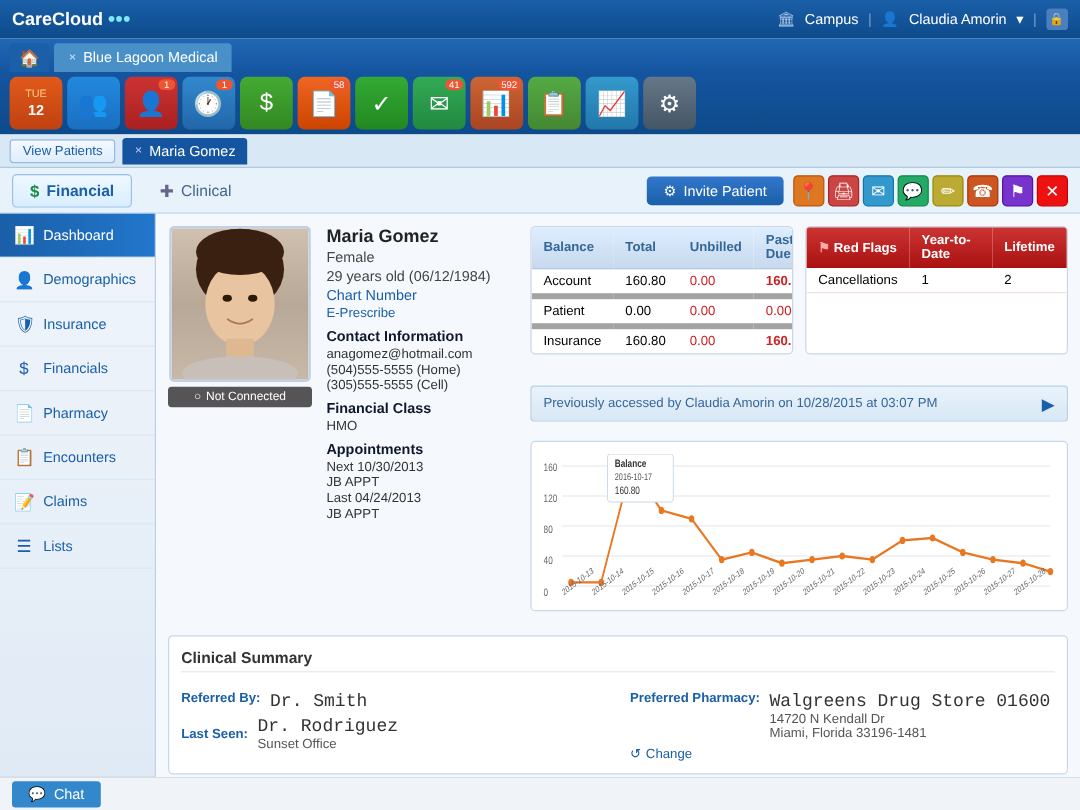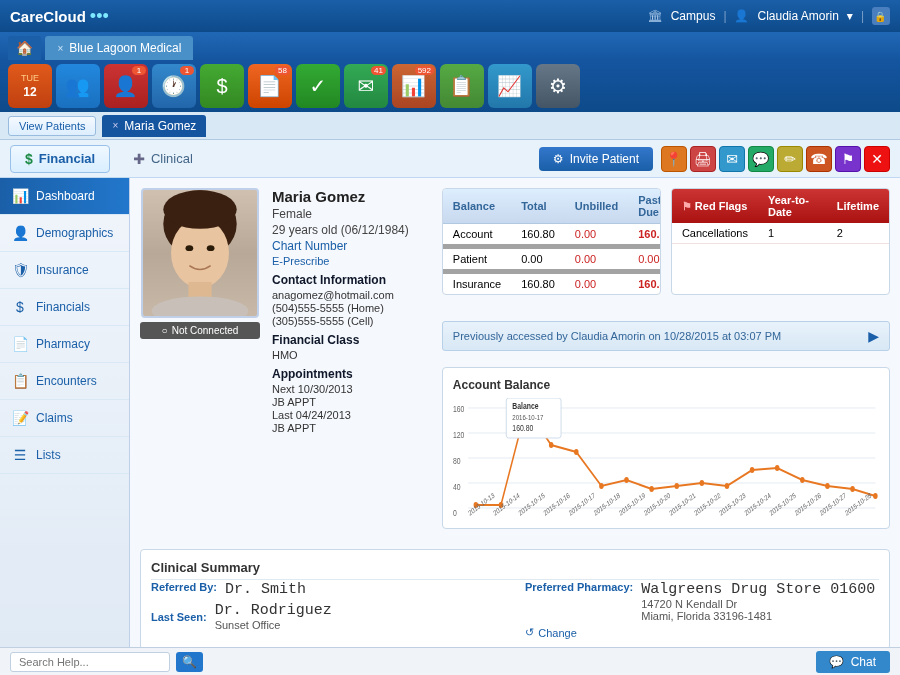--- a/index.html
+++ b/index.html
@@ -100,21 +100,21 @@
     .prev-accessed { background: linear-gradient(180deg, #e8f2fb 0%, #d8e8f5 100%); border: 1px solid #b8d0e8; border-radius: 3px; padding: 6px 10px; font-size: 11px; color: #336699; display: flex; align-items: center; justify-content: space-between; margin-bottom: 8px; }
     .prev-arrow { color: #1a5fa8; font-size: 14px; cursor: pointer; }
 
     
     .chart-section { background: white; border: 1px solid #c8d8e8; border-radius: 4px; padding: 10px; margin-bottom: 10px; }
     .chart-title { font-size: 12px; font-weight: bold; color: #333; margin-bottom: 6px; }
     .chart-container { position: relative; width: 100%; height: 120px; }
 
     
     .clinical-summary { background: white; border: 1px solid #c8d8e8; border-radius: 4px; padding: 10px; }
-    .section-title { font-size: 13px; font-weight: bold; color: #333; margin-bottom: 1px; border-bottom: 1px solid #e0e8f0; padding-bottom: 4px; }
+    .section-title { font-size: 13px; font-weight: bold; color: #333; margin-bottom: 16px; border-bottom: 1px solid #e0e8f0; padding-bottom: 4px; }
     .cs-label { color: #1a5fa8; font-weight: bold; font-size: 11px; }
     .cs-value { color: #333; font-size: 15px; font-family: Liberation Mono, monospace; }
     .cs-sub { color: #555; font-size: 11px; }
     .pharmacy-title { color: #1a5fa8; font-weight: bold; font-size: 11px; }
     .change-btn { display: flex; align-items: center; gap: 4px; color: #1a5fa8; cursor: pointer; font-size: 11px; margin-top: 4px; }
 
     
     .bottom-bar { height: 28px; background: #f0f4f8; border-top: 1px solid #c0d0e0; display: flex; align-items: center; justify-content: space-between; padding: 0 10px; }
     .search-box { display: flex; align-items: center; gap: 6px; }
     .search-input { border: 1px solid #c0d0e0; border-radius: 3px; padding: 3px 8px; font-size: 11px; width: 160px; color: #999; }
@@ -383,21 +383,20 @@
               </table>
             </div>
           </div>
 
           <div class="prev-accessed">
             <span>Previously accessed by Claudia Amorin on 10/28/2015 at 03:07 PM</span>
             <span class="prev-arrow">▶</span>
           </div>
 
           <div class="chart-section">
-            <div class="chart-title">Account Balance</div>
             <div class="chart-container">
               <svg width="100%" height="120" viewBox="0 0 560 120" preserveAspectRatio="none">
 
                 <text x="0" y="118" font-size="9" fill="#666">0</text>
                 <text x="0" y="92" font-size="9" fill="#666">40</text>
                 <text x="0" y="66" font-size="9" fill="#666">80</text>
                 <text x="0" y="40" font-size="9" fill="#666">120</text>
                 <text x="0" y="14" font-size="9" fill="#666">160</text>
 
                 <line x1="20" y1="110" x2="555" y2="110" stroke="#e0e8f0" stroke-width="1"></line>
@@ -484,23 +483,17 @@
             </div>
           </div>
         </div>
 
       </div>
     </div>
   </div>
 </div>
 
 <div class="bottom-bar">
-  <div class="search-box">
-    <input type="text" class="search-input" placeholder="Search Help..." style="">
-    <button class="search-btn">
-      <span>🔍</span>
-    </button>
-  </div>
   <button class="chat-btn">
     <span>💬</span>
     <span>Chat</span>
   </button>
 </div>
 
 </body></html>

